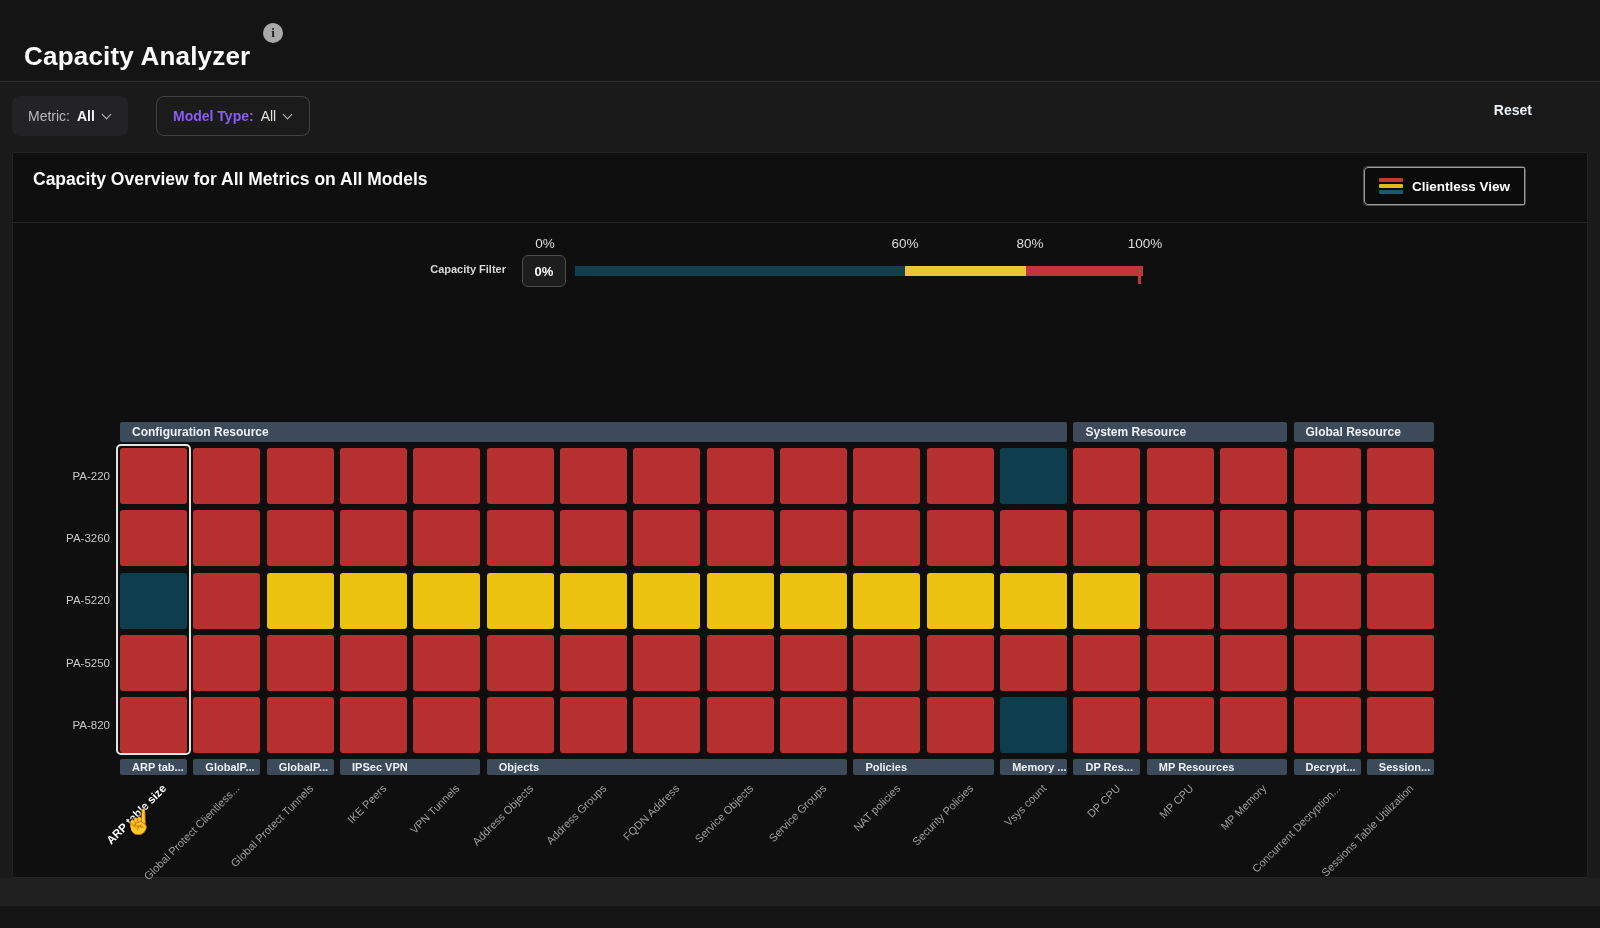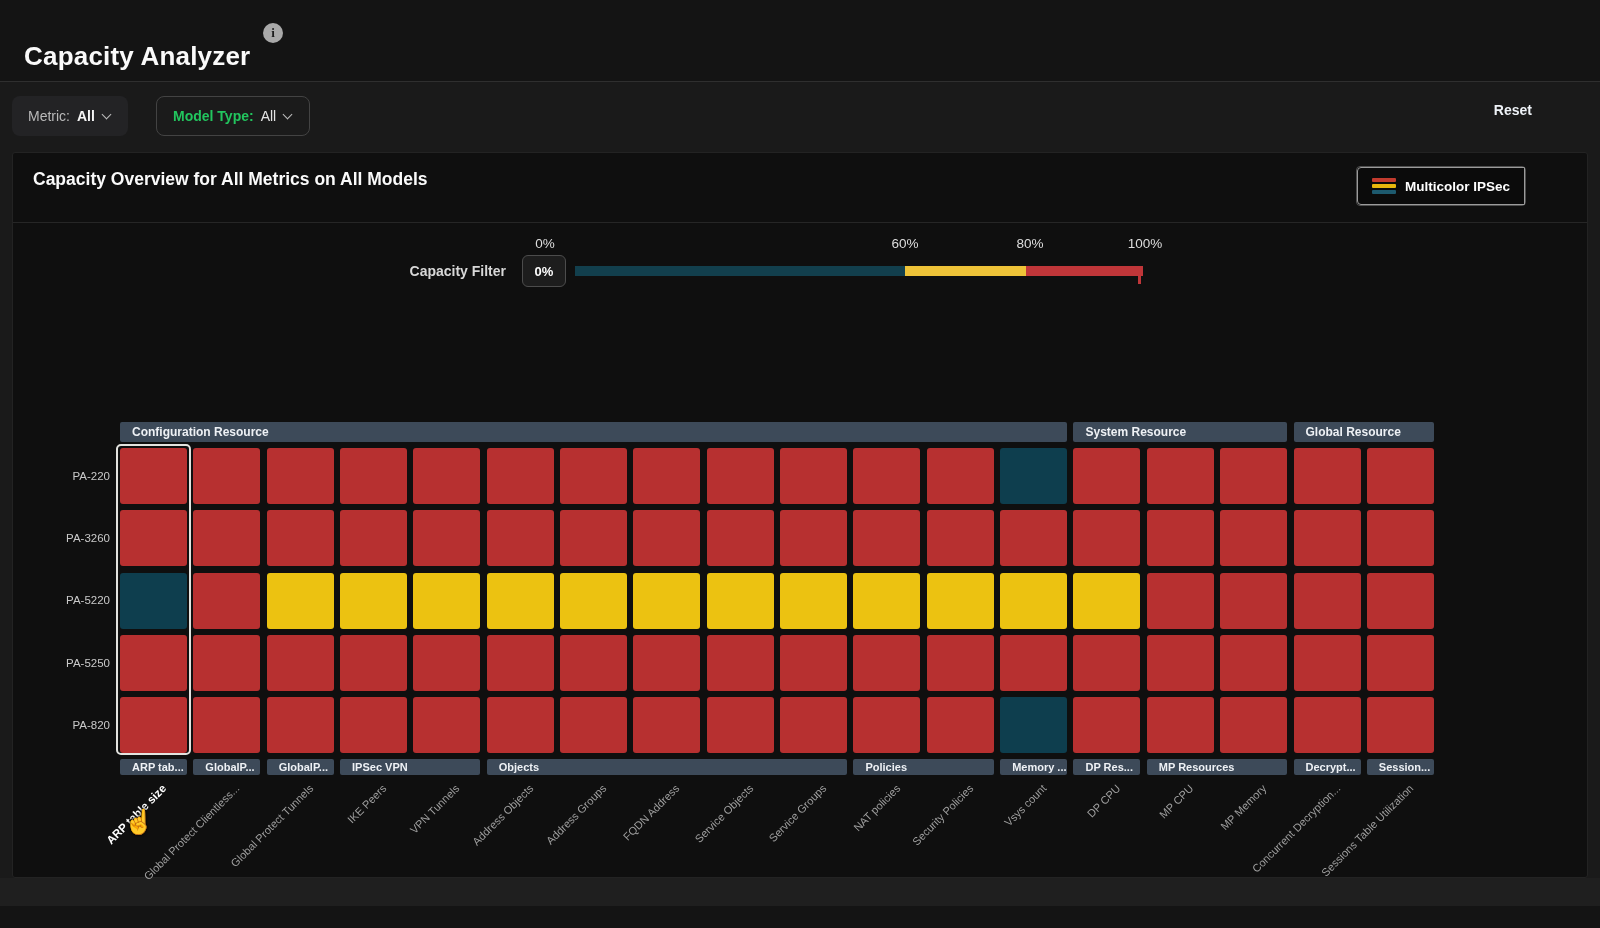--- a/index.html
+++ b/index.html
@@ -32,21 +32,21 @@
   
   .filter-bar { position:absolute; left:0; top:82px; width:1600px; height:66px; }
   .dd-btn {
     position:absolute; top:14px; height:40px; border-radius:8px;
     display:flex; align-items:center; gap:7px; padding:0 16px;
     font-size:14px; cursor:pointer;
   }
   .dd-metric { left:12px; background:#232325; }
   .dd-model  { left:156px; background:#1b1b1b; border:1px solid #434343; }
   .dd-label-muted { color:#b9b9b9; }
-  .dd-label-strong { color:#22c55e; font-weight:700; }
+  .dd-label-strong { color:#8b5cf6; font-weight:700; }
   .dd-value { color:#f5f5f5; font-weight:700; }
   .dd-value-plain { color:#e3e3e3; }
   .chev { width:10px; height:10px; display:inline-block; position:relative; top:-2px; }
   .chev::after {
     content:""; position:absolute; left:1px; top:2px; width:6px; height:6px;
     border-right:1.6px solid #bdbdbd; border-bottom:1.6px solid #bdbdbd;
     transform:rotate(45deg);
   }
   .reset-link {
     position:absolute; right:68px; top:20px;
@@ -78,21 +78,21 @@
     border-radius:4px 0 0 4px; color:#ffffff; font-weight:700;
   }
   .toggle-btn.inactive { color:#8f8f8f; font-weight:600; border-left:1px solid #4f4f4f; }
   .toggle-icon { display:flex; flex-direction:column; gap:1.5px; }
   .toggle-icon span { width:24px; height:4.5px; border-radius:1px; display:block; }
 
   
   .cf-tick { position:absolute; top:236px; font-size:13.5px; color:#dedede; transform:translateX(-50%); }
   .cf-label {
     position:absolute; left:306px; top:263px; width:200px; text-align:right;
-    font-size:14px; font-weight:700; color:#d8d8d8;
+    font-size:11px; font-weight:700; color:#d8d8d8;
   }
   .cf-badge {
     position:absolute; left:522px; top:255px; width:44px; height:32px;
     background:#1d1d1d; border:1px solid #4c4c4c; border-radius:6px;
     display:flex; align-items:center; justify-content:center;
     font-size:13px; font-weight:700; color:#ffffff; cursor:pointer;
   }
   .cf-track { position:absolute; left:575px; top:266px; height:10px; display:flex; cursor:pointer; }
   .cf-seg { height:10px; }
   .cf-end-tick { position:absolute; left:1138px; top:270px; width:3px; height:14px; }
@@ -163,21 +163,21 @@
 
   <div class="panel">
     <div class="panel-title">Capacity Overview for All Metrics on All Models</div>
     <div class="view-toggle">
         <div class="toggle-btn active">
           <div class="toggle-icon">
             <span style="background: rgb(194, 59, 46);"></span>
             <span style="background: rgb(232, 183, 12);"></span>
             <span style="background: rgb(29, 90, 110);"></span>
           </div>
-          <div>Multicolor IPSec</div>
+          <div>Clientless View</div>
         </div>
       </div>
     <div class="panel-divider"></div>
 
   </div>
 
   <div>
     <div class="cf-label">Capacity Filter</div>
     <div class="cf-badge">0%</div>
     <div id="cf-ticks">

